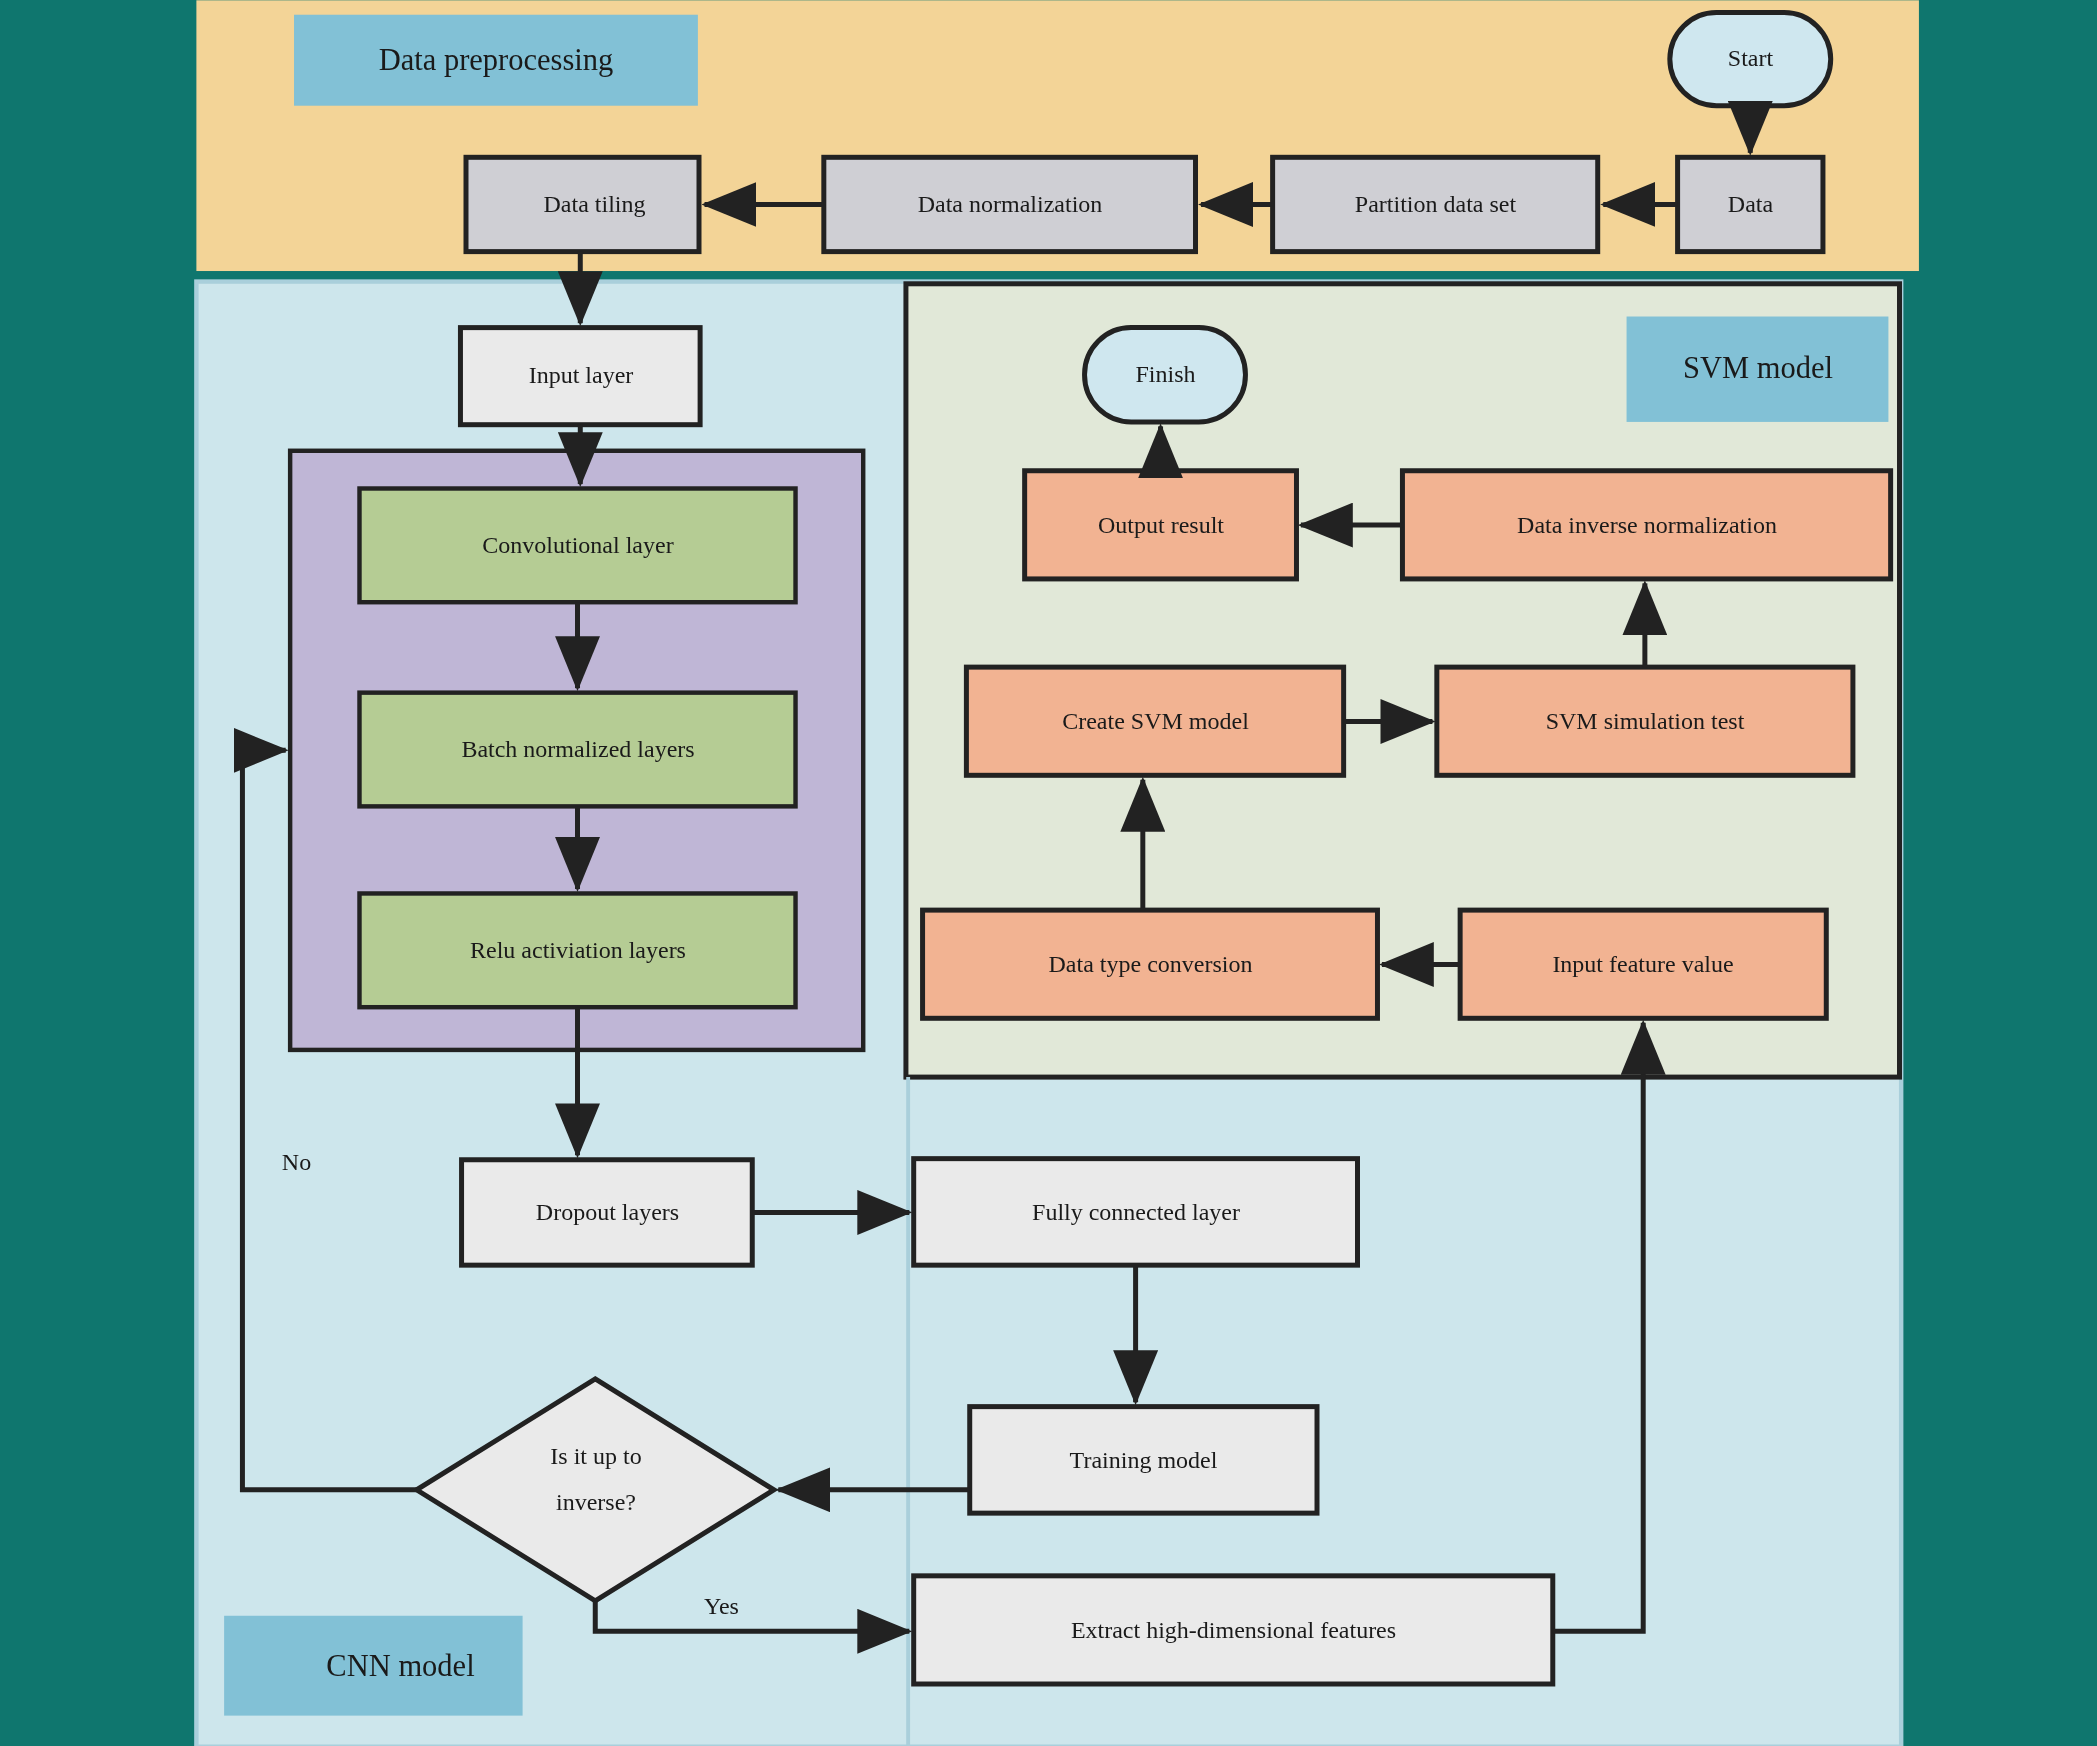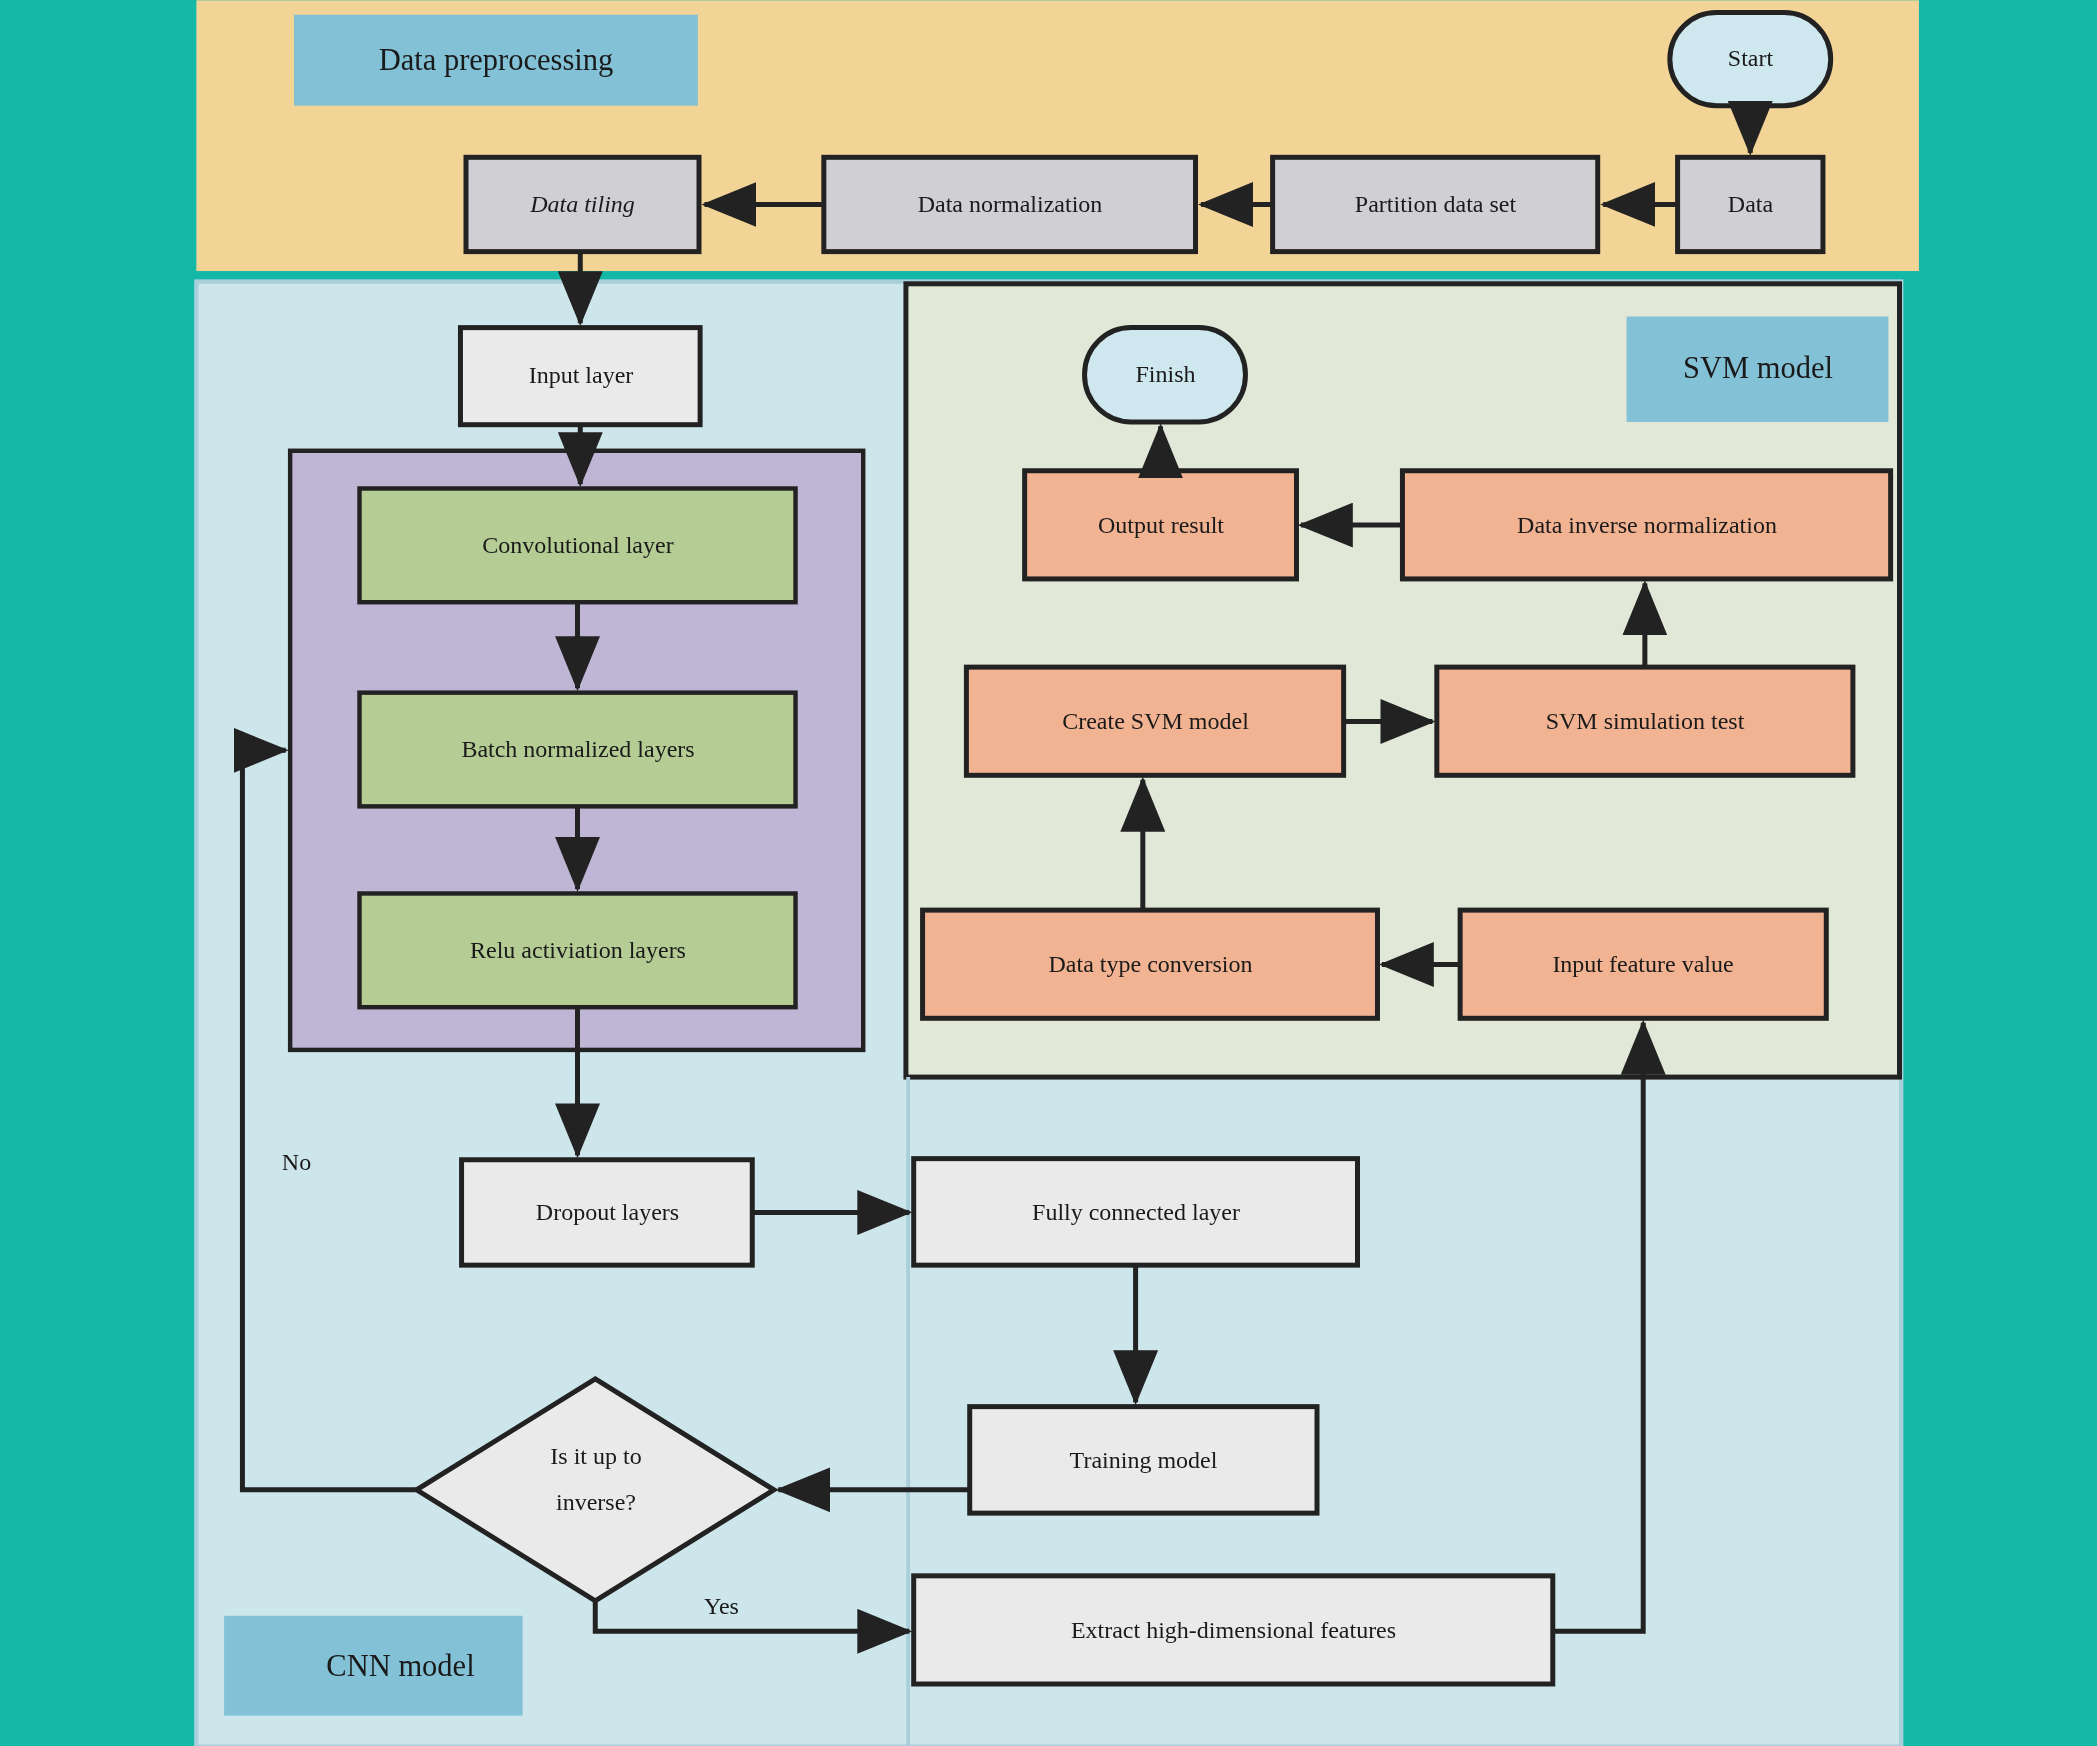--- a/index.html
+++ b/index.html
@@ -1,16 +1,16 @@
 <!DOCTYPE html>
 <html style="font-size:9px"><head>
 <meta charset="utf-8">
 <style>
   html,body{margin:0;padding:0;background:#ffffff;}
-  #stage{position:relative;width:2097px;height:1747px;background:#14b8a6;
+  #stage{position:relative;width:2097px;height:1747px;background:#0f766e;
          font-family:"Liberation Serif","DejaVu Serif",serif;}
   svg{position:absolute;top:0;left:0;width:2097px;height:1747px;}
   .lbl{position:absolute;display:flex;align-items:center;justify-content:center;
        text-align:center;color:#1a1a1a;line-height:1.12;pointer-events:none;}
   .big{font-size:24px;}
   .sect{font-size:30.5px;}
   .yn{font-size:24px;}
 </style>
 </head>
 <body>
@@ -98,21 +98,21 @@
   </svg>
 
   <div class="lbl sect" style="left:294px;top:14.4px;width:404px;height:91px;">Data preprocessing</div>
   <div class="lbl sect" style="left:1627px;top:316px;width:262px;height:105px;">SVM  model</div>
   <div class="lbl sect" style="left:224px;top:1616px;width:353px;height:100px;">CNN model</div>
 
   <div class="lbl big" style="left:1670px;top:12.2px;width:161px;height:93px;">Start</div>
   <div class="lbl big" style="left:1678px;top:157px;width:145px;height:94px;">Data</div>
   <div class="lbl big" style="left:1273px;top:157px;width:325px;height:94px;">Partition data set</div>
   <div class="lbl big" style="left:824px;top:157px;width:372px;height:94px;">Data normalization</div>
-  <div class="lbl big" style="left:466px;top:157px;width:233px;height:94px;font-style:italic;">Data tiling</div>
+  <div class="lbl big" style="left:478px;top:157px;width:233px;height:94px;">Data tiling</div>
   <div class="lbl big" style="left:461px;top:327px;width:240px;height:97px;">Input layer</div>
 
   <div class="lbl big" style="left:360px;top:488px;width:436px;height:114px;">Convolutional layer</div>
   <div class="lbl big" style="left:360px;top:692px;width:436px;height:114px;">Batch normalized layers</div>
   <div class="lbl big" style="left:360px;top:893px;width:436px;height:114px;">Relu activiation layers</div>
 
   <div class="lbl big" style="left:462px;top:1160px;width:291px;height:105px;">Dropout layers</div>
   <div class="lbl big" style="left:914px;top:1159px;width:444px;height:107px;">Fully connected layer</div>
   <div class="lbl big" style="left:970px;top:1407px;width:347px;height:107px;">Training model</div>
 

